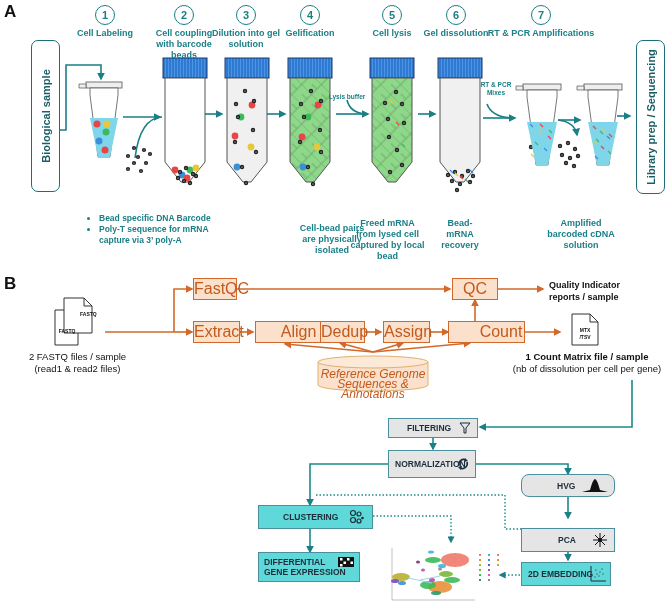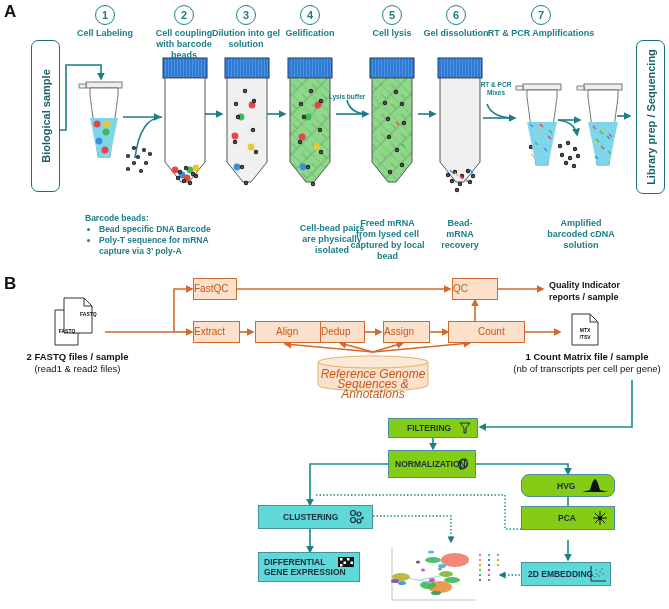--- a/index.html
+++ b/index.html
@@ -3,22 +3,22 @@
 <meta charset="utf-8">
 <style>
   html,body{margin:0;padding:0;background:#ffffff;}
   body{width:669px;height:609px;position:relative;overflow:hidden;font-family:"Liberation Sans",sans-serif;}
   #canvas{position:absolute;left:0;top:0;width:669px;height:609px;}
   .t{position:absolute;font-family:"Liberation Sans",sans-serif;color:#1a7f86;font-weight:bold;font-size:9px;text-align:center;line-height:11px;}
   .panel-label{position:absolute;font-weight:bold;font-size:17px;color:#111;}
   .num{position:absolute;width:18px;height:18px;border:1.4px solid #1a7f86;border-radius:50%;color:#1a7f86;font-size:11px;font-weight:bold;text-align:center;line-height:18px;}
   .vbox{position:absolute;border:1.6px solid #1a6f78;border-radius:7px;background:#fff;}
   .vtext{position:absolute;left:50%;top:50%;transform:translate(-50%,-50%) rotate(-90deg);white-space:nowrap;font-weight:bold;font-size:11px;color:#1a5f68;}
-  .obox{position:absolute;border:1.5px solid #d2692a;background:#fbe0cc;color:#c25a1c;font-size:10px;line-height:20px;height:20px;}
-  .tbox{position:absolute;border:1.2px solid #4a8ea0;background:#84cc16;color:#1d2d3a;font-size:8.5px;font-weight:bold;}
+  .obox{position:absolute;border:1.5px solid #d2692a;background:#fbe0cc;color:#c25a1c;font-size:16px;text-align:center;line-height:20px;height:20px;}
+  .tbox{position:absolute;border:1.2px solid #4a8ea0;background:#e5e5e5;color:#1d2d3a;font-size:8.5px;font-weight:bold;}
   .tbox.dark{background:#5ed8d8;}
   .tbox .lbl{position:absolute;top:50%;transform:translateY(-50%);}
   .blk{position:absolute;color:#111;font-size:9.5px;text-align:center;line-height:12px;}
   .bullets{position:absolute;color:#1a7f86;font-size:8.5px;font-weight:bold;line-height:11px;}
   .bullets ul{margin:0;padding-left:14px;}
 </style>
 </head>
 <body>
 
 <svg id="canvas" viewBox="0 0 669 609" xmlns="http://www.w3.org/2000/svg">
@@ -325,35 +325,34 @@
   <div class="vtext">Biological sample</div>
 </div>
 <div class="vbox" style="left:636px;top:40px;width:27px;height:152px;">
   <div class="vtext">Library prep / Sequencing</div>
 </div>
 
 <div class="t" style="left:327px;top:91px;width:40px;font-size:6.5px;">Lysis buffer</div>
 <div class="t" style="left:478px;top:81px;width:36px;font-size:6.5px;line-height:8px;">RT &amp; PCR Mixes</div>
 
 <div class="bullets" style="left:85px;top:213px;width:150px;">
-  <div>Barcode beads:</div>
   <ul>
     <li>Bead specific DNA Barcode</li>
     <li>Poly-T sequence for mRNA capture via 3’ poly-A</li>
   </ul>
 </div>
 <div class="t" style="left:264px;top:223px;width:72px;margin-left:32px;">Cell-bead pairs are physically isolated</div>
 <div class="t" style="left:350px;top:218px;width:75px;">Freed mRNA from lysed cell captured by local bead</div>
 <div class="t" style="left:435px;top:218px;width:50px;">Bead-mRNA recovery</div>
 <div class="t" style="left:545px;top:218px;width:72px;">Amplified barcoded cDNA solution</div>
 
 <div class="panel-label" style="left:4px;top:274px;">B</div>
 <div class="blk" style="left:80px;top:308px;width:14px;font-size:5px;font-weight:bold;">FASTQ</div>
 <div class="blk" style="left:57px;top:325px;width:20px;font-size:5px;font-weight:bold;">FASTQ</div>
-<div class="blk" style="left:10px;top:351px;width:135px;font-weight:bold;">2 FASTQ files / sample</div>
+<div class="blk" style="left:10px;top:351px;width:135px;font-weight:normal;">2 FASTQ files / sample</div>
 <div class="blk" style="left:10px;top:363px;width:135px;">(read1 &amp; read2 files)</div>
 
 <div class="obox" style="left:193px;top:278px;width:42px;">FastQC</div>
 <div class="obox" style="left:193px;top:321px;width:45px;">Extract</div>
 <div class="obox" style="left:255px;top:321px;width:45px;padding-left:20px;">Align</div>
 <div class="obox" style="left:320px;top:321px;width:43px;">Dedup</div>
 <div class="obox" style="left:383px;top:321px;width:45px;">Assign</div>
 <div class="obox" style="left:448px;top:321px;width:46px;padding-left:29px;">Count</div>
 <div class="obox" style="left:452px;top:278px;width:44px;">QC</div>
 
@@ -364,42 +363,42 @@
 
 <div class="blk" style="left:549px;top:279px;width:110px;text-align:left;font-weight:bold;font-size:9px;">
   <div>Quality Indicator</div>
   <div>reports / sample</div>
 </div>
 <div class="blk" style="left:573px;top:327px;width:24px;font-size:5px;font-weight:bold;line-height:7px;">
   <div>MTX</div>
   <div>/TSV</div>
 </div>
 <div class="blk" style="left:505px;top:351px;width:164px;font-weight:bold;">1 Count Matrix file / sample</div>
-<div class="blk" style="left:505px;top:363px;width:164px;">(nb of transcripts per cell per gene)</div>
+<div class="blk" style="left:505px;top:363px;width:164px;">(nb of dissolution per cell per gene)</div>
 
 <div class="tbox" style="left:388px;top:418px;width:88px;height:18px;">
   <span class="lbl" style="left:18px;">FILTERING</span>
   <svg style="position:absolute;right:6px;top:3px;" width="12" height="12">
       <path d="M1,1 L11,1 L7,6 L7,11 L5,11 L5,6 Z" fill="none" stroke="#1d2d3a" stroke-width="1"></path>
     </svg>
 </div>
 <div class="tbox" style="left:388px;top:450px;width:86px;height:26px;">
   <span class="lbl" style="left:6px;">NORMALIZATION</span>
   <svg style="position:absolute;right:5px;top:6px;" width="14" height="14">
       <path d="M3,9 A5,5 0 0 1 10,3 M11,5 A5,5 0 0 1 4,11" fill="none" stroke="#1d2d3a" stroke-width="1.6"></path>
       <path d="M9,1 L12,4 L8,5 Z M5,13 L2,10 L6,9 Z" fill="#1d2d3a"></path>
     </svg>
 </div>
 <div class="tbox" style="left:521px;top:474px;width:92px;height:21px;border-radius:8px;">
   <span class="lbl" style="left:35px;">HVG</span>
   <svg style="position:absolute;right:6px;top:3px;" width="26" height="15">
       <path d="M0,14 L8,12 Q11,1 13,1 Q15,1 18,12 L26,14 Z" fill="#111"></path>
     </svg>
 </div>
-<div class="tbox" style="left:521px;top:506px;width:92px;height:22px;">
+<div class="tbox" style="left:521px;top:528px;width:92px;height:22px;">
   <span class="lbl" style="left:36px;">PCA</span>
   <svg style="position:absolute;right:5px;top:2px;" width="18" height="18">
       <path d="M2,9 L16,9 M9,2 L9,16 M4,4 L14,14 M14,4 L4,14" stroke="#111" stroke-width="1"></path>
       <circle cx="9" cy="9" r="2" fill="#111"></circle>
     </svg>
 </div>
 <div class="tbox dark" style="left:521px;top:562px;width:88px;height:22px;">
   <span class="lbl" style="left:6px;">2D EMBEDDING</span>
   <svg style="position:absolute;right:3px;top:2px;" width="18" height="18">
       <path d="M2,1 L2,16 L17,16" fill="none" stroke="#1d2d3a" stroke-width="1"></path>

